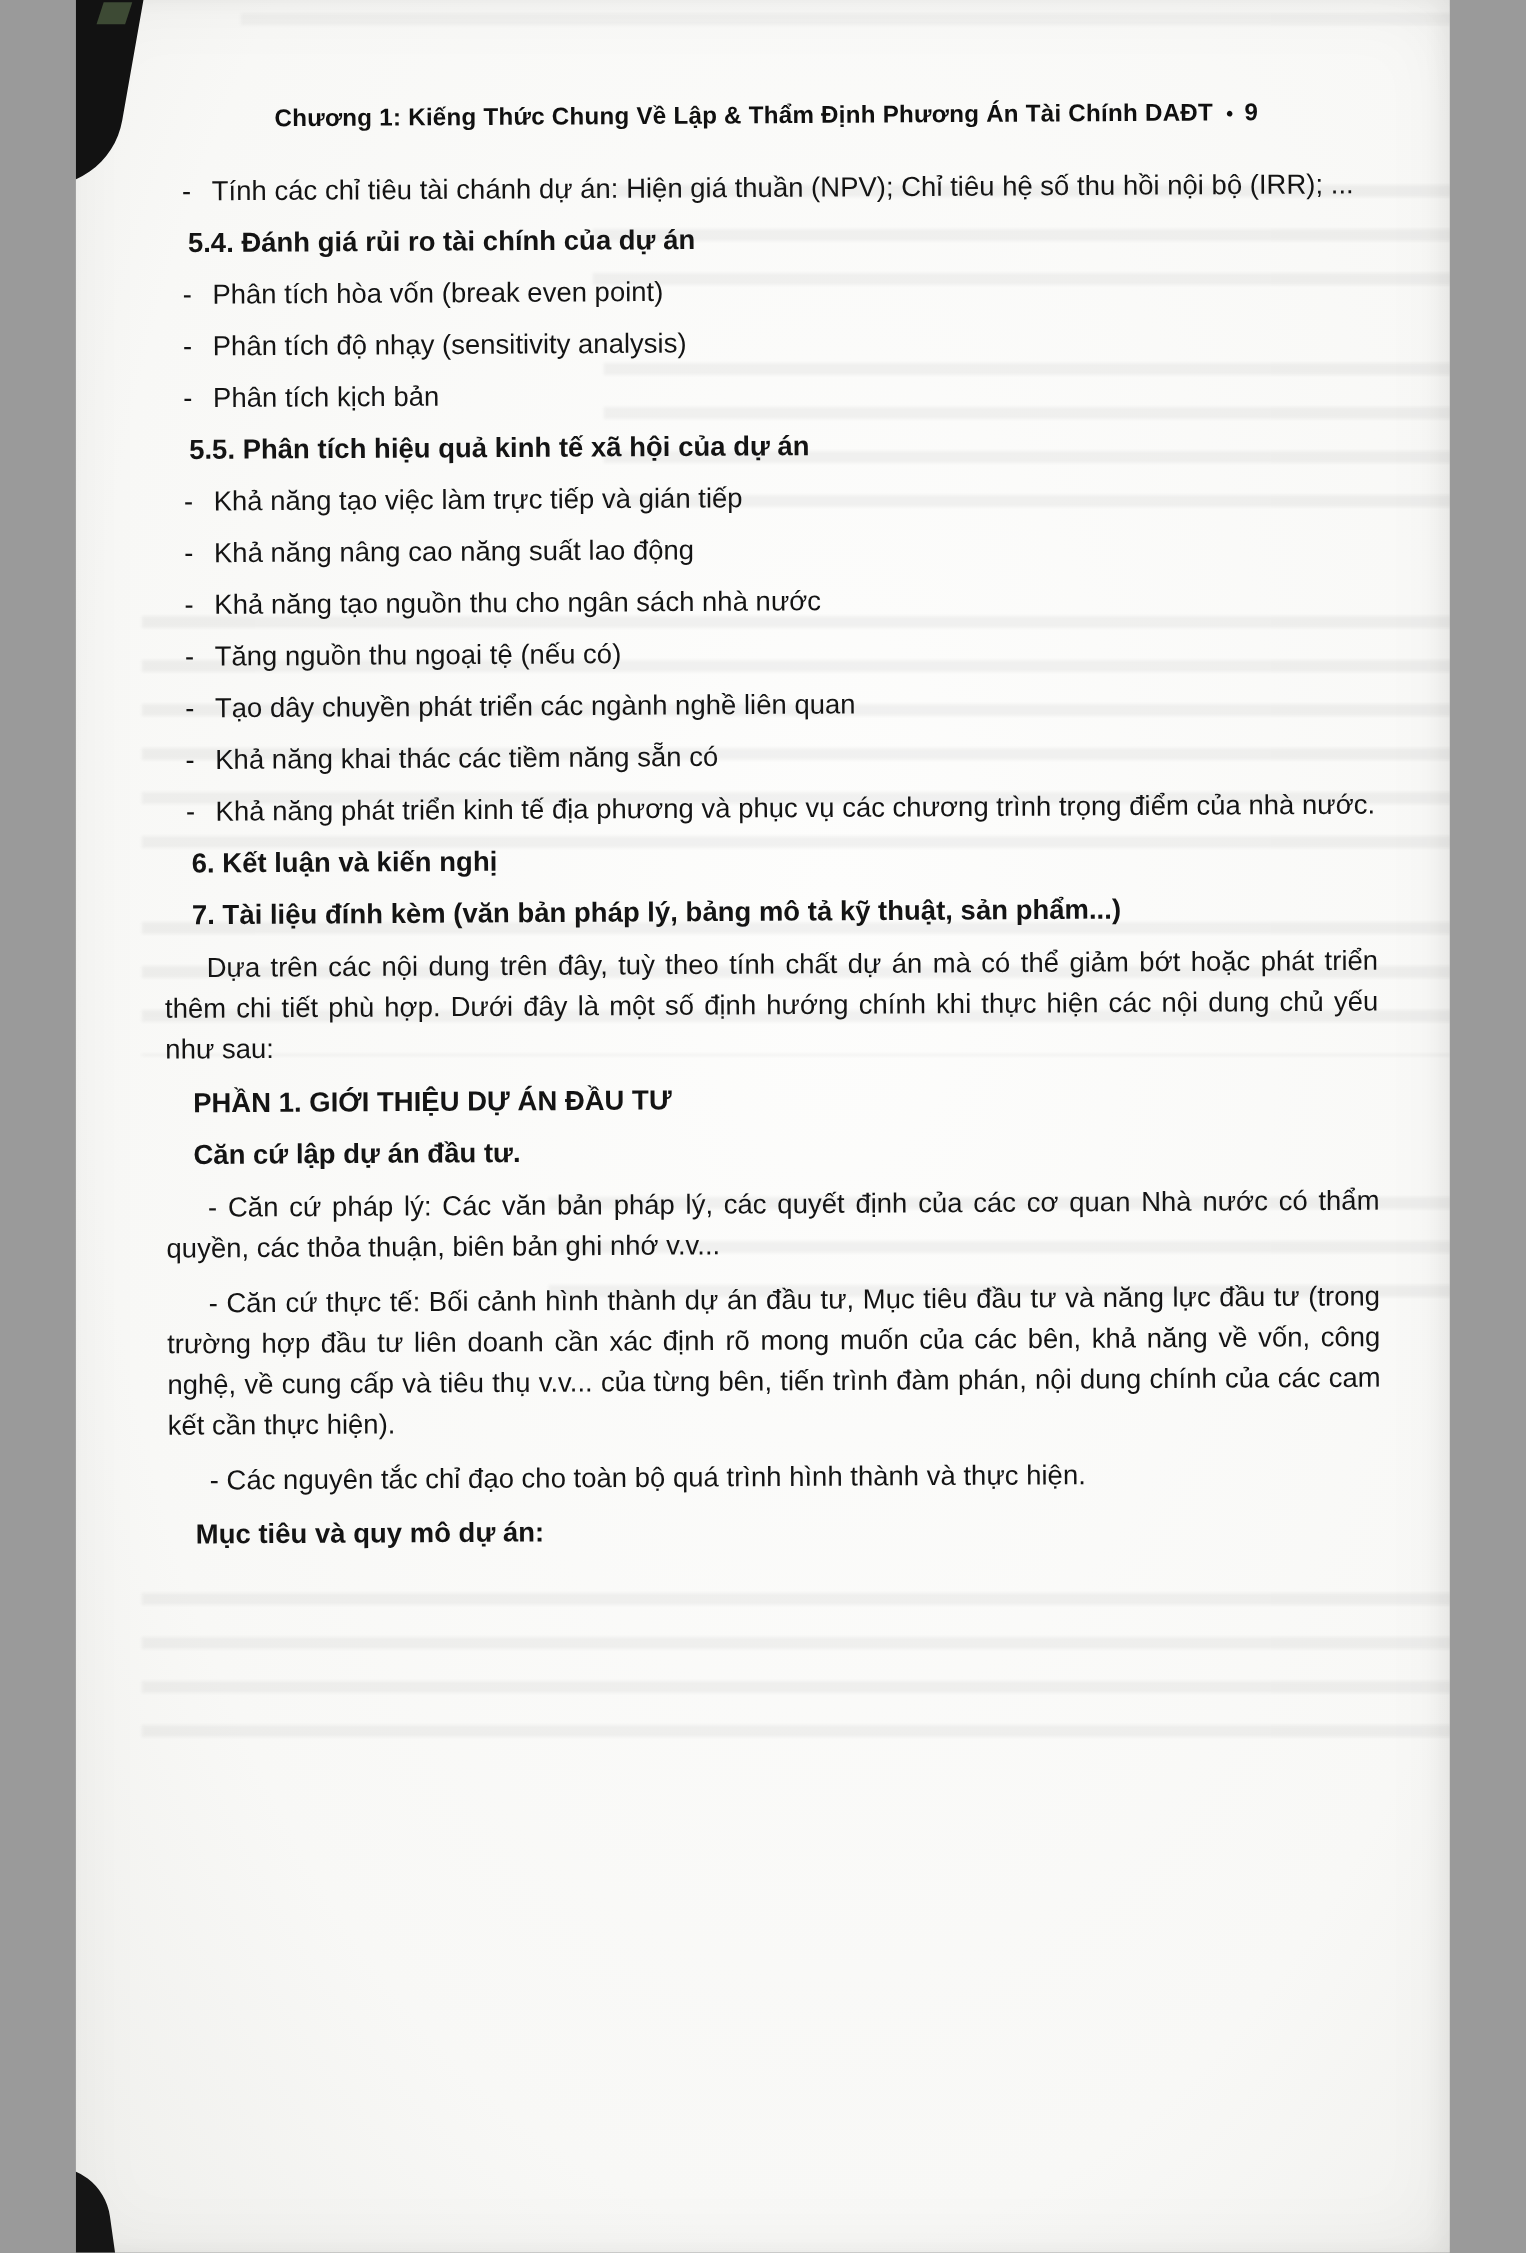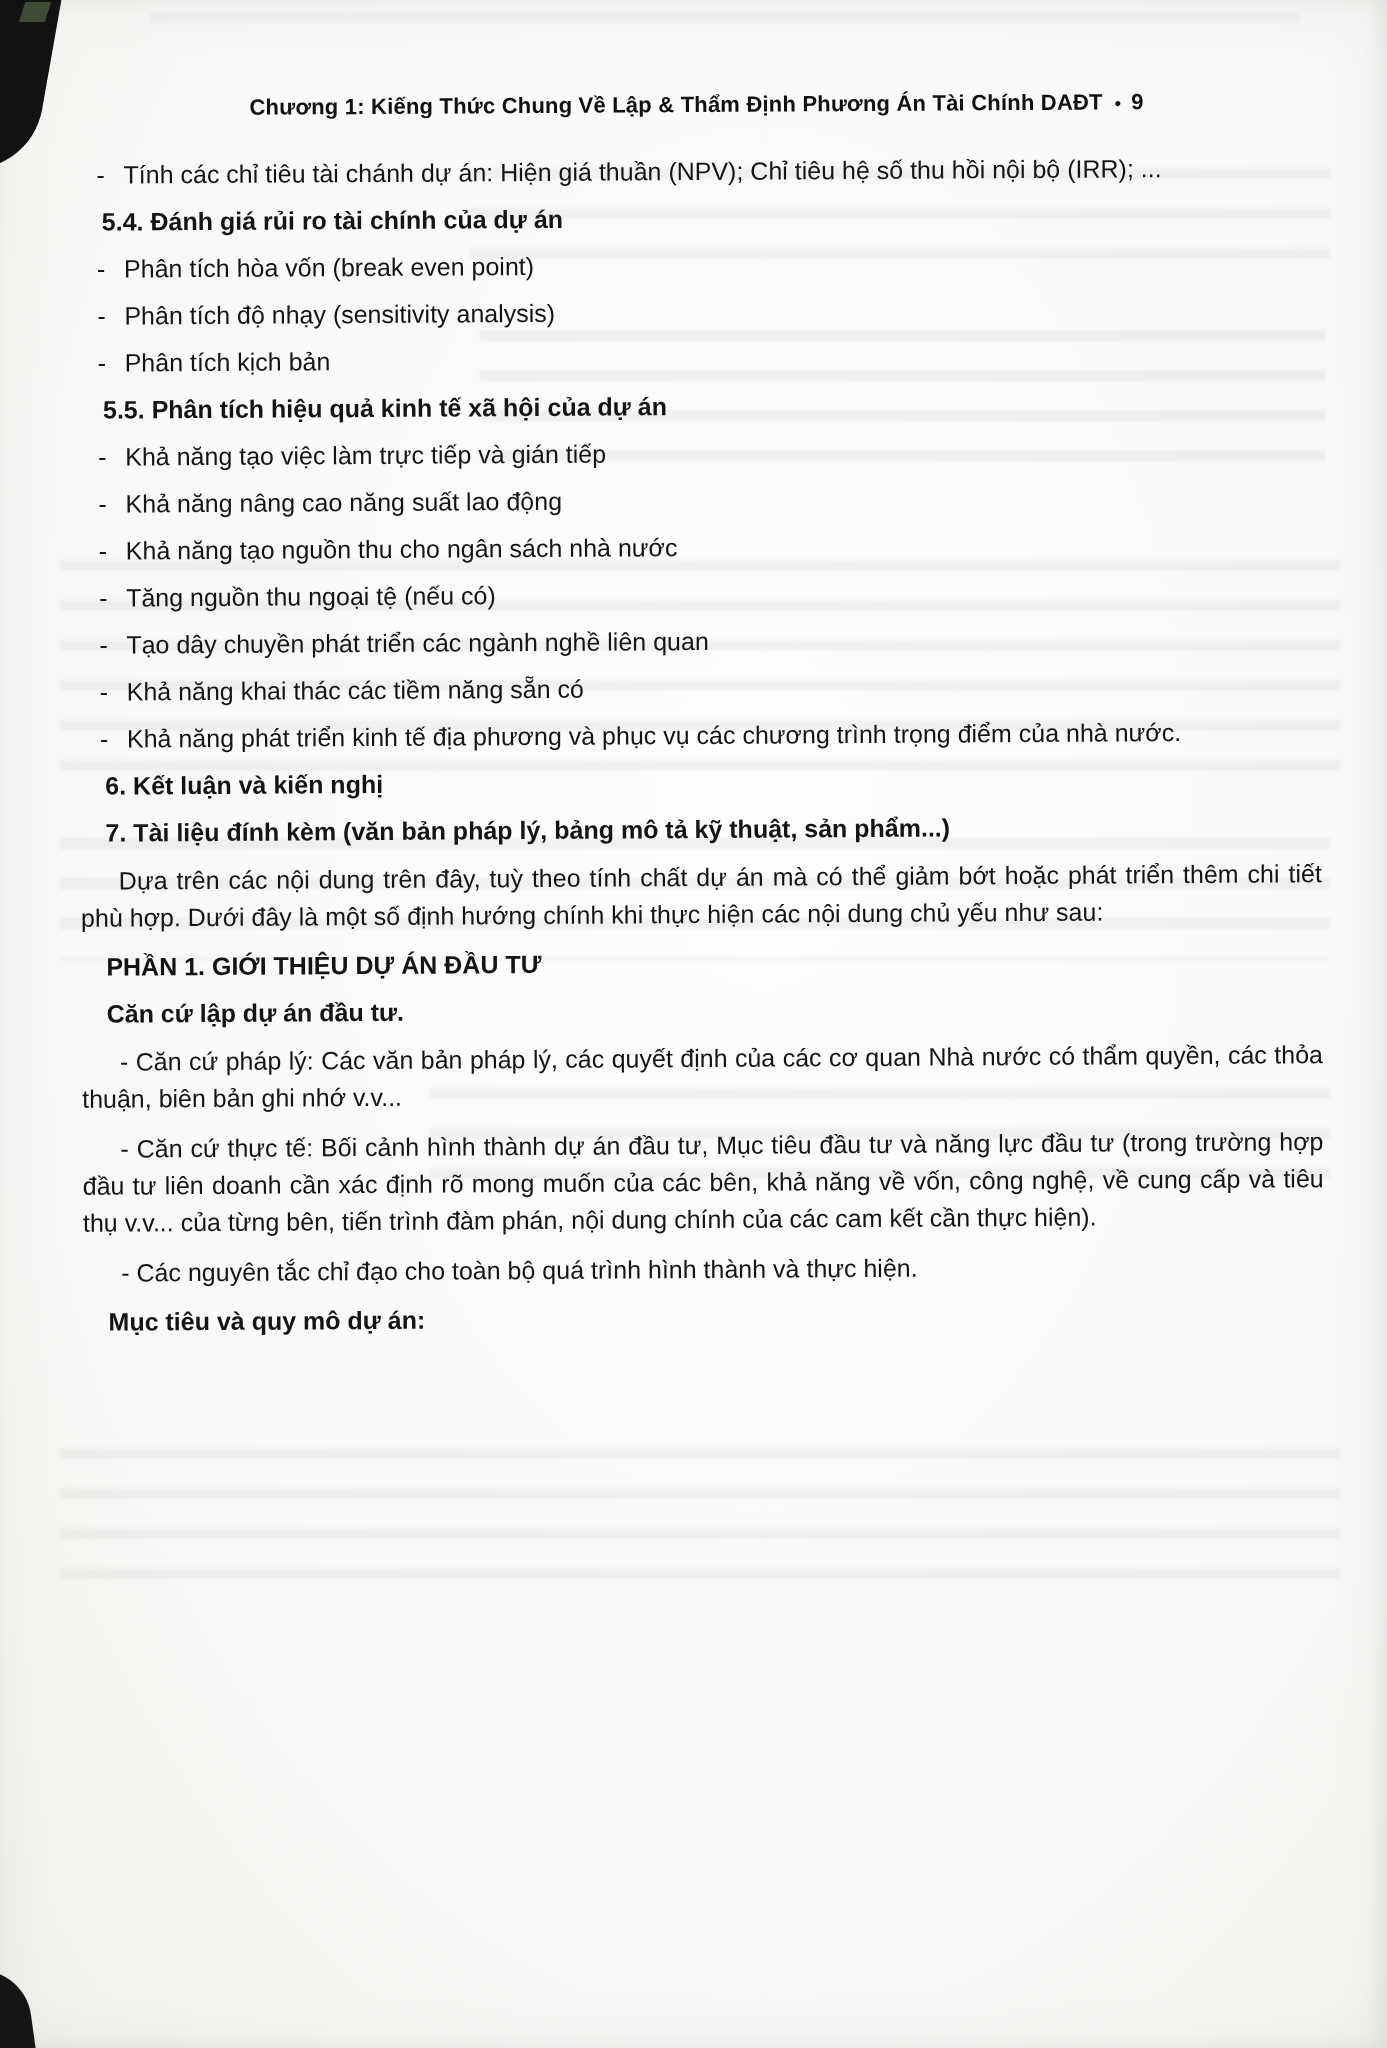--- a/index.html
+++ b/index.html
@@ -3,21 +3,21 @@
 <meta charset="utf-8">
 <style>
   html, body {
     margin: 0;
     padding: 0;
     background: #9a9a9a;
     font-family: "Liberation Sans", sans-serif;
   }
   .page {
     position: relative;
-    width: 1387px;
+    width: 1249px;
     height: 2048px;
     margin: 0 auto;
     background:
       radial-gradient(ellipse at 55% 40%, #fdfdfc 0%, #f8f8f6 70%, #efefec 100%);
     overflow: hidden;
     box-shadow: inset 0 0 70px rgba(0,0,0,0.05), inset -8px 0 18px rgba(0,0,0,0.05);
     color: #161616;
   }
 
   

